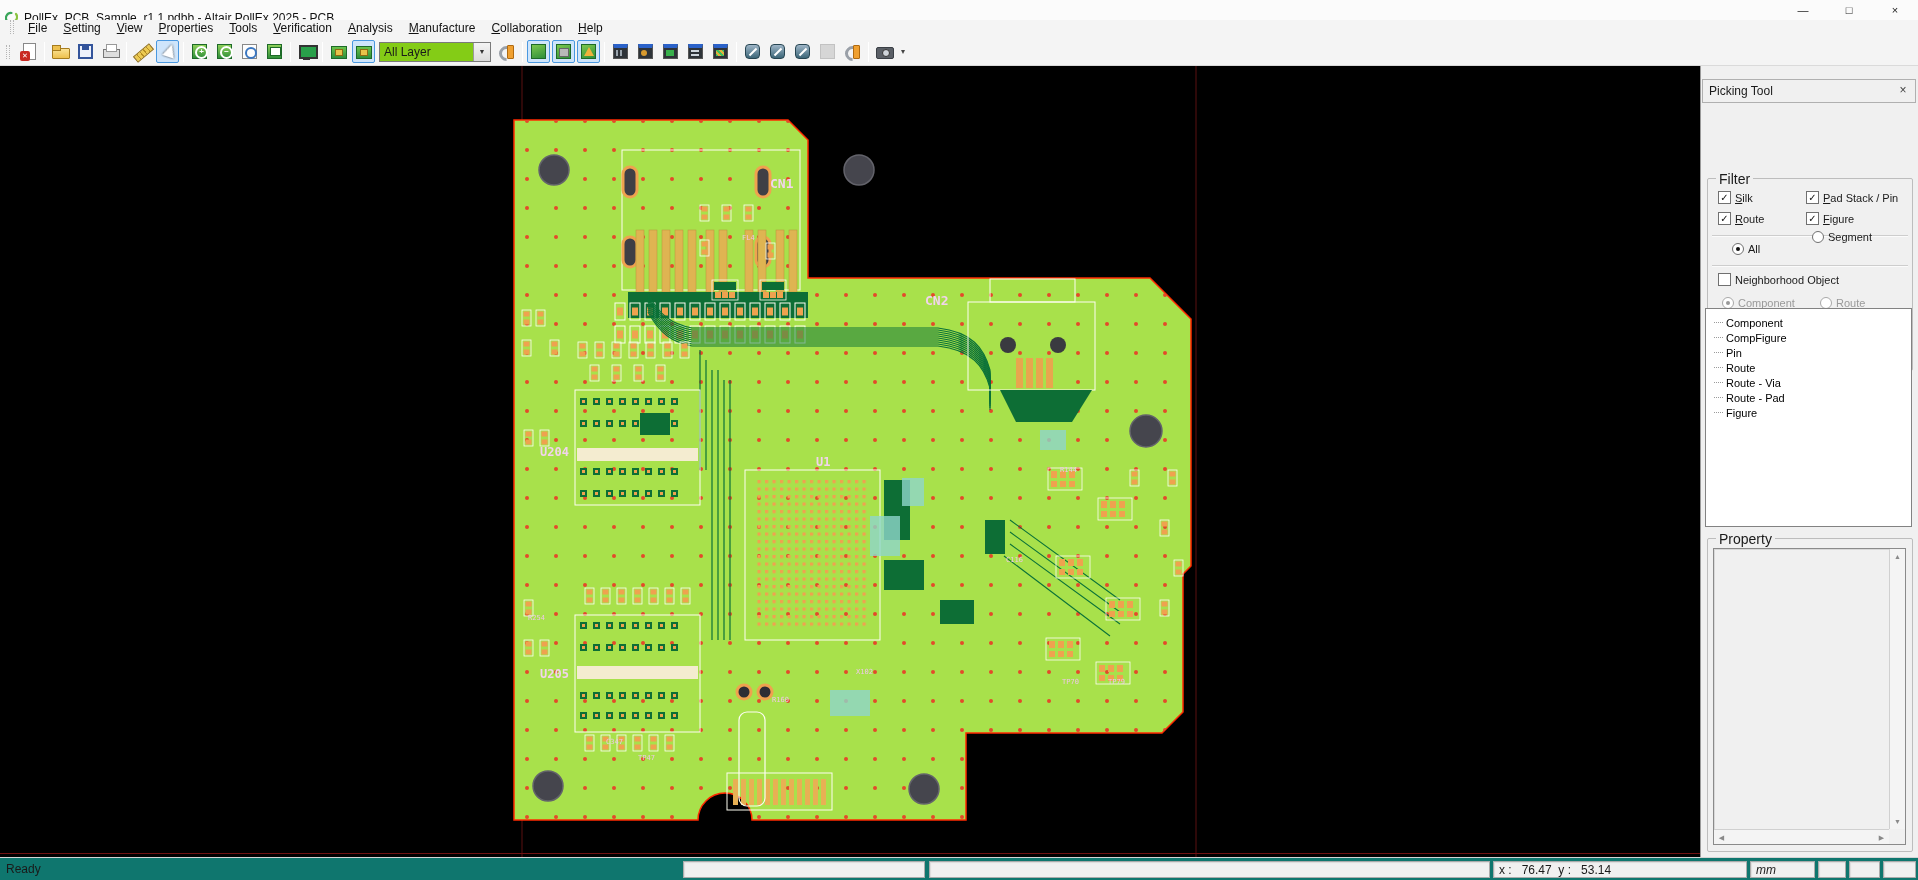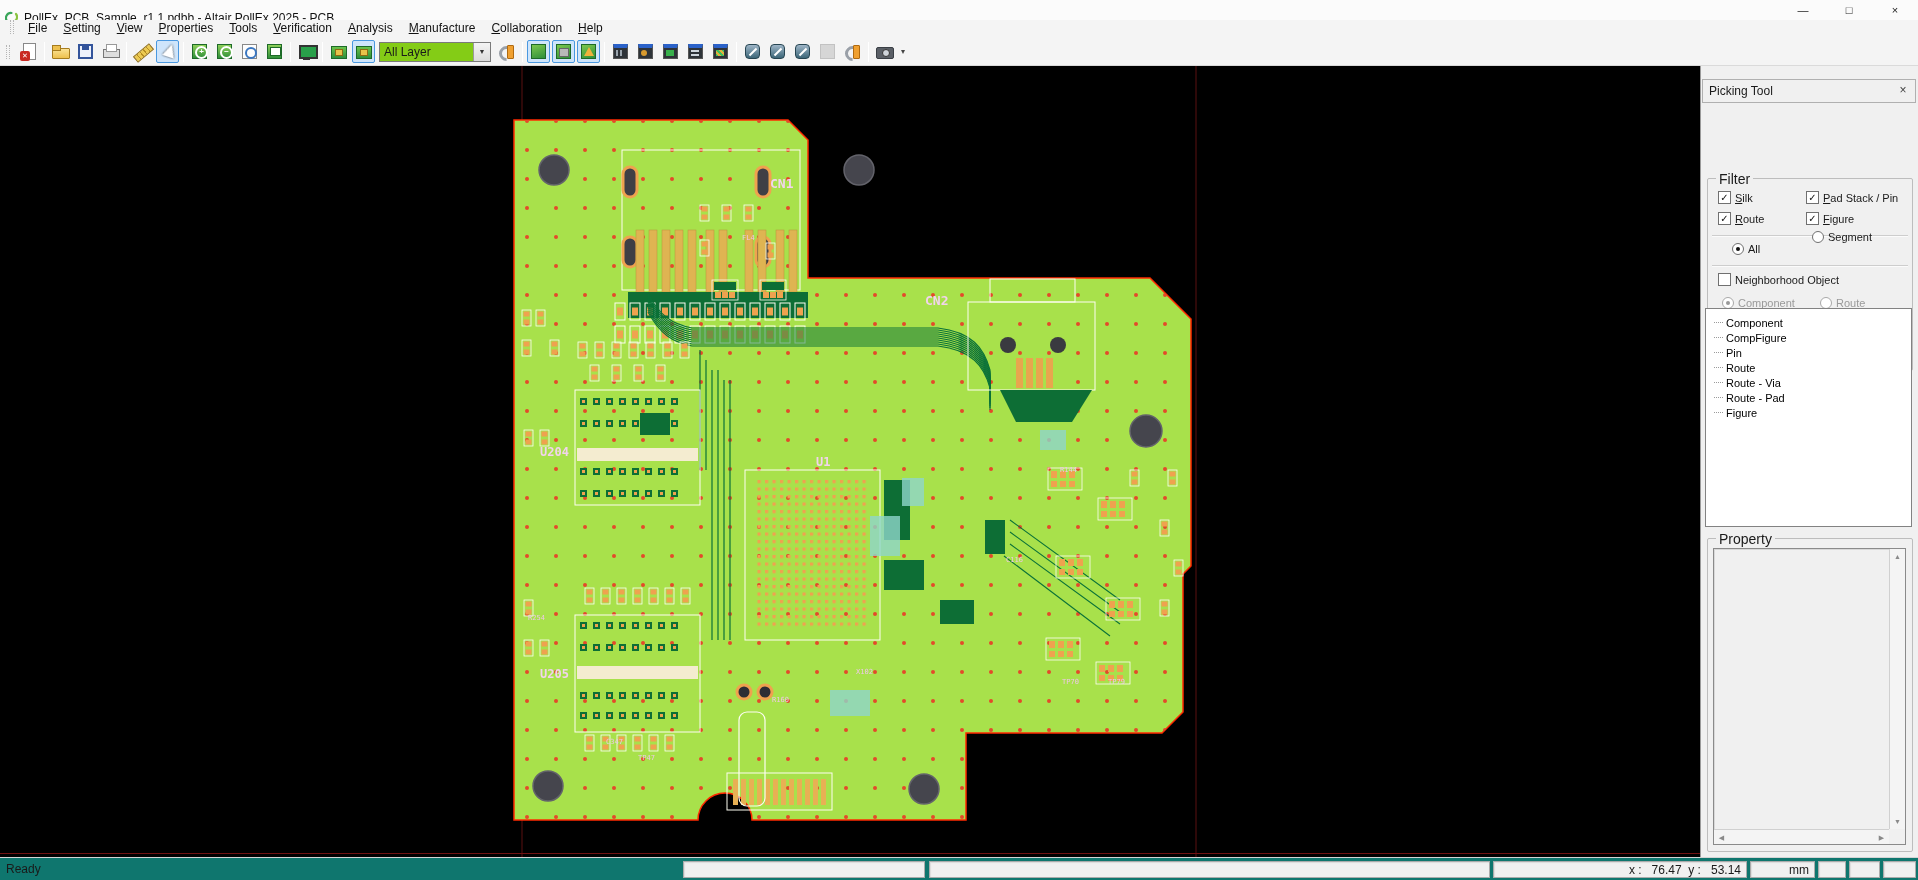--- a/index.html
+++ b/index.html
@@ -92,21 +92,21 @@
   .treelist { position:absolute; left:4px; top:242px; width:207px; height:219px; background:#fff; border:1px solid #828282; padding:6px 0 0 6px; overflow:hidden; }
   .titem { display:flex; align-items:center; height:15px; font-size:11px; color:#000; }
   .tdash { width:9px; height:0; border-top:1px dotted #9a9a9a; margin:0 3px 0 2px; flex:none; }
   .propinner { position:absolute; left:5px; top:9px; width:193px; height:297px; background:#f0f0f0; border:1px solid #8a8a8a; box-shadow:inset 1px 1px 0 #d8d8d8; }
   .vsb { position:absolute; right:0; top:0; width:16px; bottom:15px; border-left:1px solid #d0d0d0; background:#f4f4f4; }
   .hsb { position:absolute; left:0; right:16px; bottom:0; height:15px; border-top:1px solid #d0d0d0; background:#f4f4f4; }
   .sbtn { position:absolute; width:15px; height:15px; font-size:7px; color:#8a8a8a; text-align:center; line-height:15px; }
   
   .statusbar { position:absolute; left:0; top:857px; width:1918px; height:24px; background:#0f766e; border-top:1px solid #d4d4d4; font-size:12px; }
   .ready { position:absolute; left:6px; top:4px; }
-  .sseg { position:absolute; top:3px; height:17px; border:1px solid #ababab; background:#f0f0f0; box-shadow:inset 1px 1px 1px #dcdcdc; font-size:12px; padding:1px 5px; white-space:pre; overflow:hidden;text-align:right; }
+  .sseg { position:absolute; top:3px; height:17px; border:1px solid #ababab; background:#f0f0f0; box-shadow:inset 1px 1px 1px #dcdcdc; font-size:12px; padding:1px 5px; white-space:pre; overflow:hidden; }
   
   .btext { font-family:"DejaVu Sans Mono", monospace; fill:#f2d4ec; }
 </style>
 </head>
 <body>
 
 <div id="app">
 
   <div class="titlebar">
     <svg class="app-ico" viewBox="0 0 13 13">
@@ -616,19 +616,19 @@
         </div>
       </div>
     </div>
   </div>
 
   <div class="statusbar">
     <span class="ready">Ready</span>
     <div class="sseg" style="left:683px; width:242px;"></div>
     <div class="sseg" style="left:929px; width:561px;"></div>
     <div class="sseg" style="left:1493px; width:254px;">x :   76.47  y :   53.14</div>
-    <div class="sseg" style="left:1750px; width:65px;">mm</div>
+    <div class="sseg" style="left:1750px; width:65px;font-style:italic;">mm</div>
     <div class="sseg" style="left:1818px; width:28px;"></div>
     <div class="sseg" style="left:1849px; width:31px;"></div>
     <div class="sseg" style="left:1883px; width:33px;"></div>
   </div>
 
 </div>
 
 </body></html>

